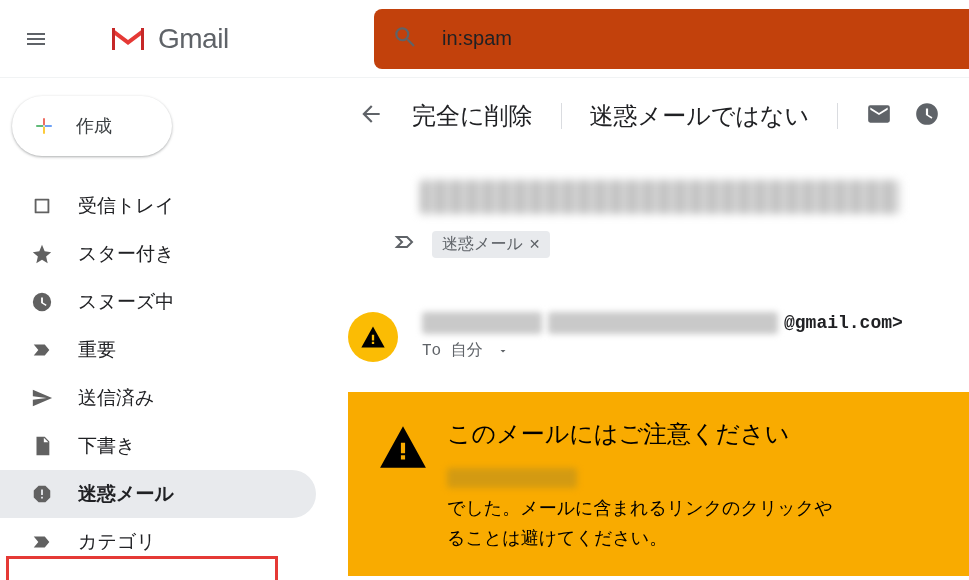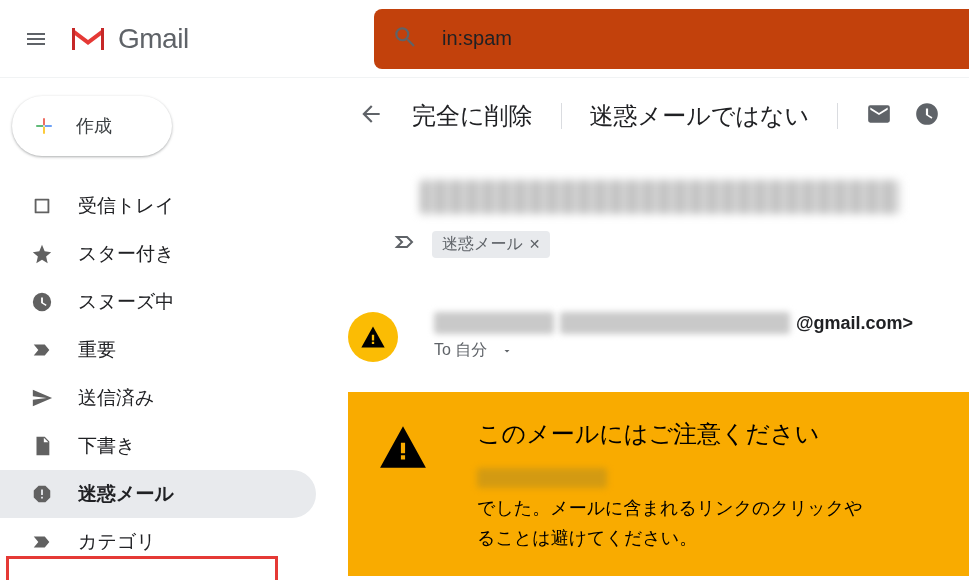--- a/index.html
+++ b/index.html
@@ -11,20 +11,21 @@
     width: 969px;
     height: 580px;
     overflow: hidden;
   }
   
   .header {
     display: flex;
     align-items: center;
     height: 78px;
     border-bottom: 1px solid #f1f3f4;
+    gap: 40px;
   }
   .menu-btn {
     width: 48px; height: 48px;
     display: flex; align-items: center; justify-content: center;
     margin-left: 12px;
     cursor: pointer;
     border-radius: 50%;
   }
   .logo-wrap {
     display: flex; align-items: center;
@@ -192,21 +193,22 @@
     margin-top: 54px;
     padding-left: 18px;
   }
   .sender-avatar {
     width: 50px; height: 50px;
     border-radius: 50%;
     background: #fbbc04;
     display: flex; align-items: center; justify-content: center;
   }
   .sender-info {
-    margin-left: 36px;
+    margin-left: 24px;
+    font-family: Liberation Mono, monospace;
   }
   .sender-line {
     display: flex;
     align-items: center;
     gap: 6px;
   }
   .sender-blur {
     height: 22px;
     width: 120px;
     background: #c9c9c9;
@@ -232,21 +234,21 @@
     align-items: center;
     gap: 14px;
   }
   .warning-box {
     margin-top: 30px;
     margin-left: 18px;
     background: #f9ab00;
     padding: 26px 30px 22px 30px;
     display: flex;
     align-items: flex-start;
-    gap: 49px;
+    gap: 19px;
   }
   .warn-tri-big {
     margin-top: 4px;
   }
   .warn-content .warn-title {
     font-size: 24px;
     color: #000;
     margin-bottom: 12px;
   }
   .warn-content .warn-body {

